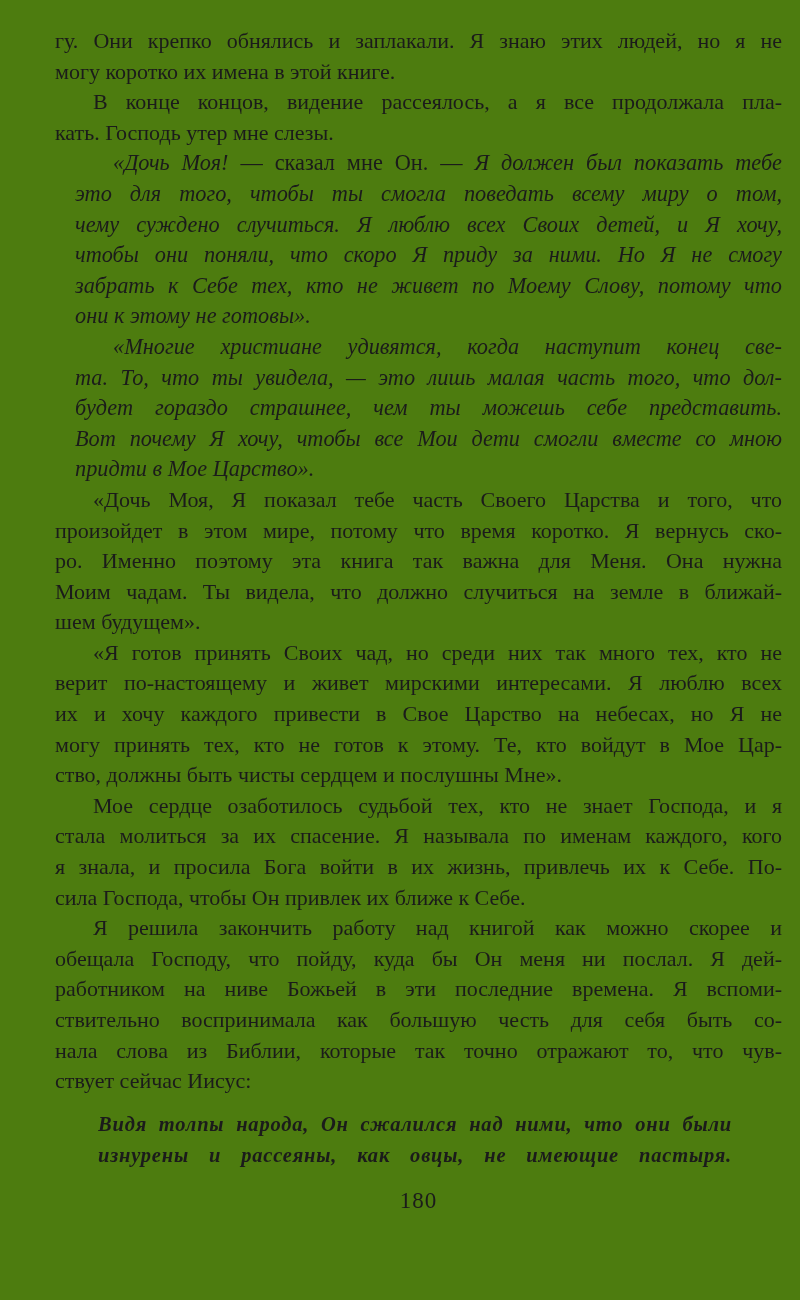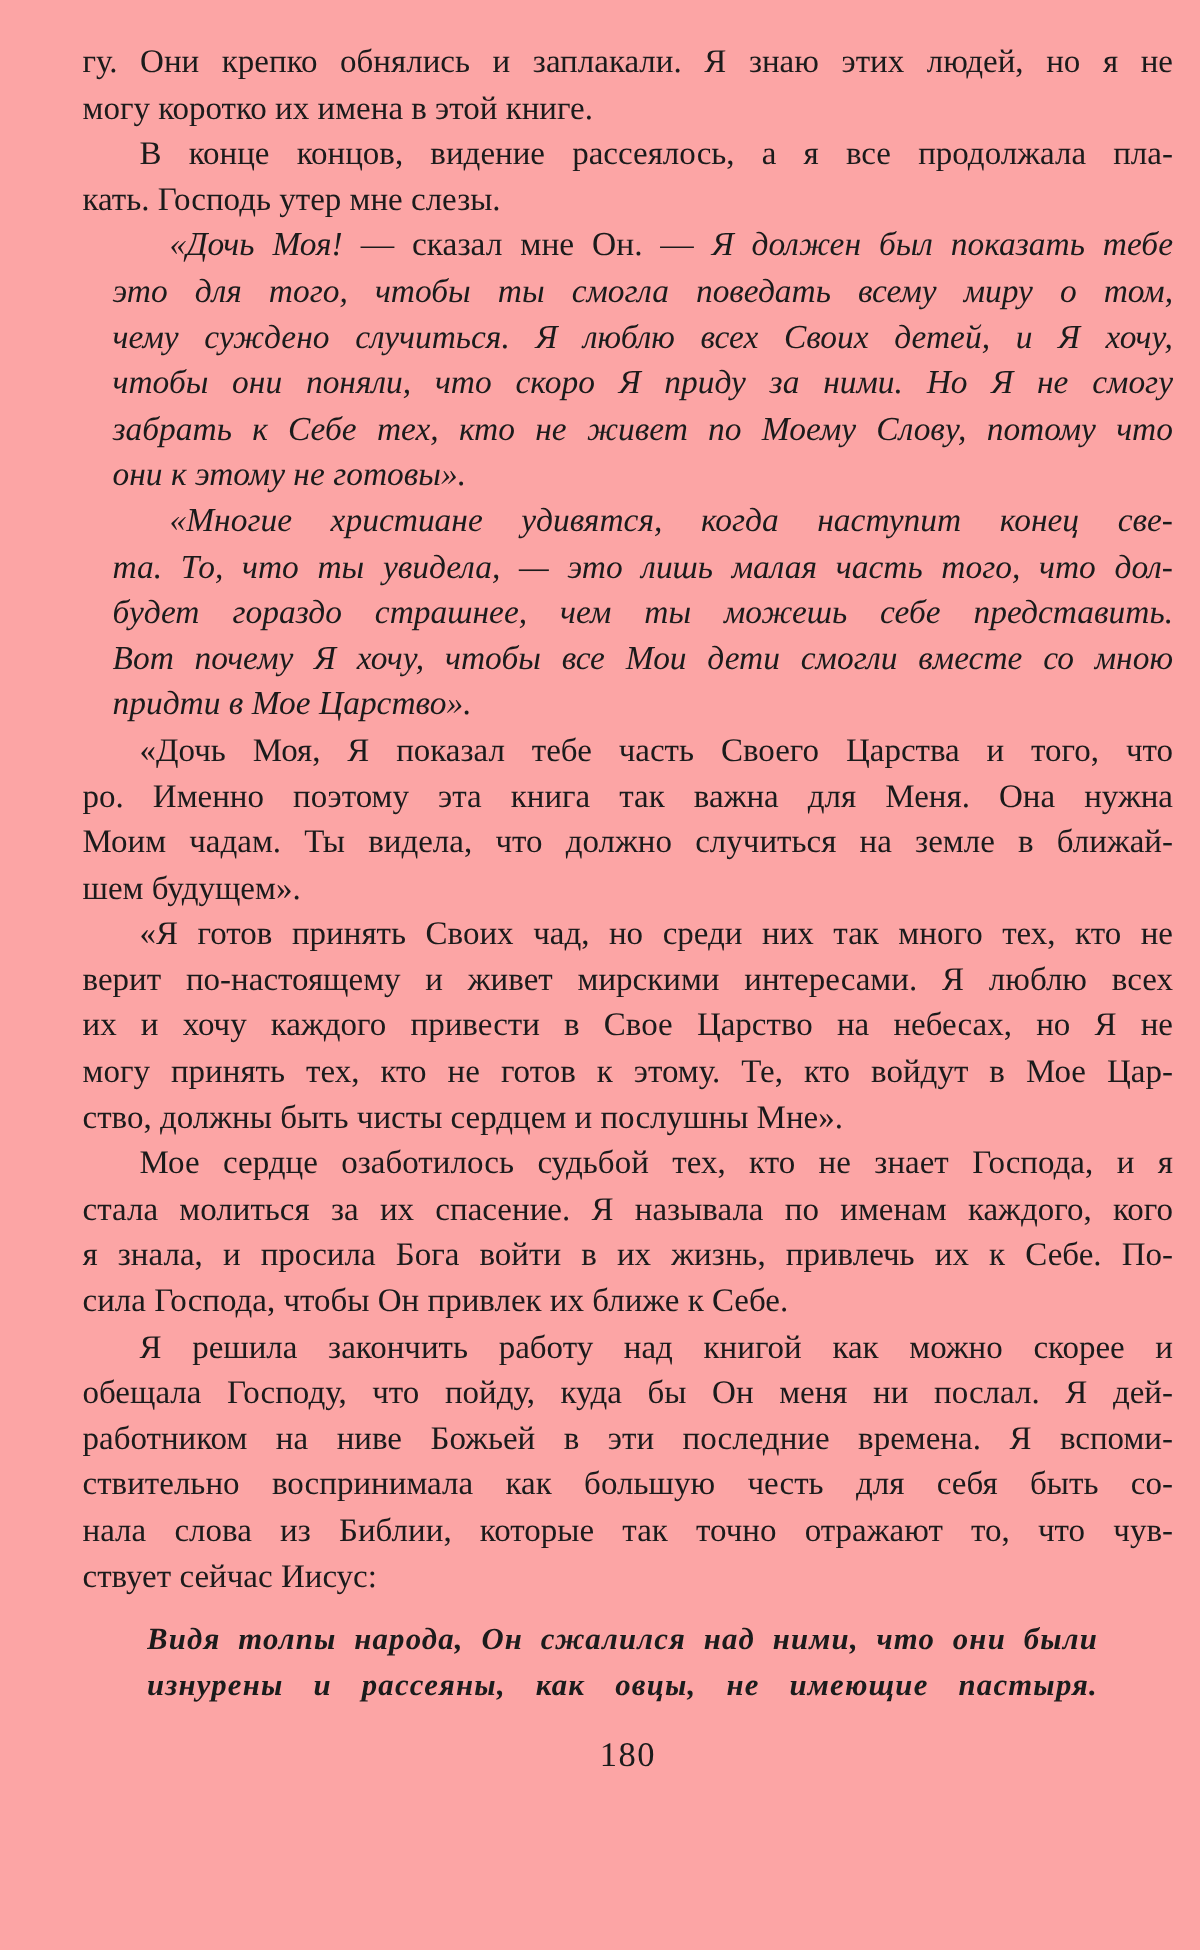--- a/index.html
+++ b/index.html
@@ -4,21 +4,21 @@
 <style>
   html, body {
     margin: 0;
     padding: 0;
     background: #ffffff;
   }
   .scan-page {
     position: relative;
     width: 800px;
     height: 1300px;
-    background: #fca5a5;
+    background: #4d7c0f;
     color: #1b1b1b;
     font-family: "Liberation Serif", "DejaVu Serif", serif;
     overflow: hidden;
     box-sizing: border-box;
     padding: 26px 18px 0 55px;
   }
   .para { margin: 0; }
   .line {
     font-size: 22px;
     line-height: 30.6px;
@@ -89,20 +89,21 @@
   <div class="para italic">
     <div class="line first">«Многие христиане удивятся, когда наступит конец све-</div>
     <div class="line">та. То, что ты увидела, — это лишь малая часть того, что дол-</div>
     <div class="line">будет гораздо страшнее, чем ты можешь себе представить.</div>
     <div class="line">Вот почему Я хочу, чтобы все Мои дети смогли вместе со мною</div>
     <div class="line last">придти в Мое Царство».</div>
   </div>
 
   <div class="para">
     <div class="line first">«Дочь Моя, Я показал тебе часть Своего Царства и того, что</div>
+    <div class="line">произойдет в этом мире, потому что время коротко. Я вернусь ско-</div>
     <div class="line">ро. Именно поэтому эта книга так важна для Меня. Она нужна</div>
     <div class="line">Моим чадам. Ты видела, что должно случиться на земле в ближай-</div>
     <div class="line last">шем будущем».</div>
   </div>
 
   <div class="para">
     <div class="line first">«Я готов принять Своих чад, но среди них так много тех, кто не</div>
     <div class="line">верит по-настоящему и живет мирскими интересами. Я люблю всех</div>
     <div class="line">их и хочу каждого привести в Свое Царство на небесах, но Я не</div>
     <div class="line">могу принять тех, кто не готов к этому. Те, кто войдут в Мое Цар-</div>

